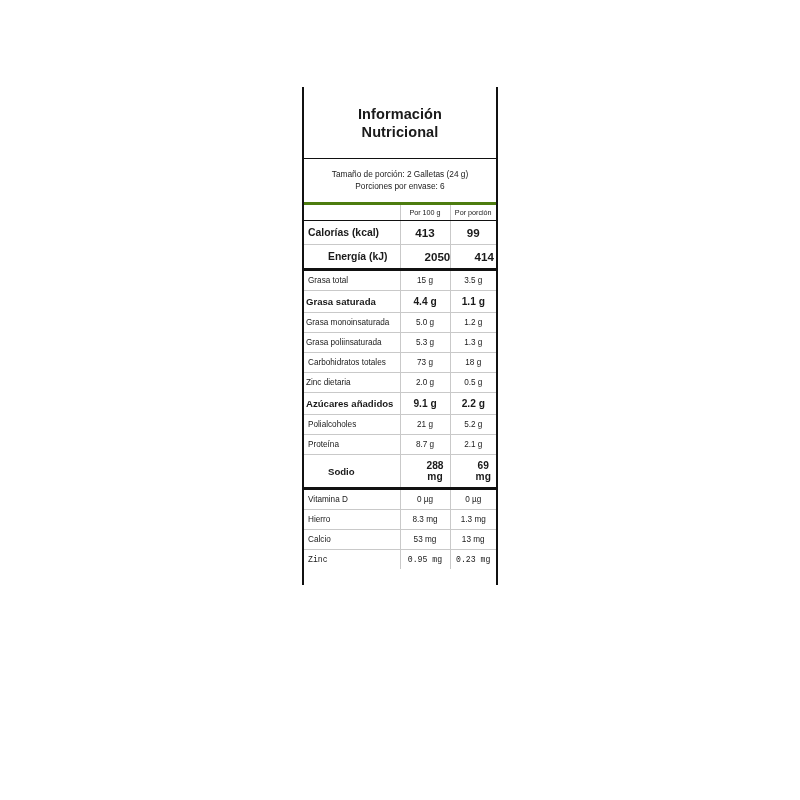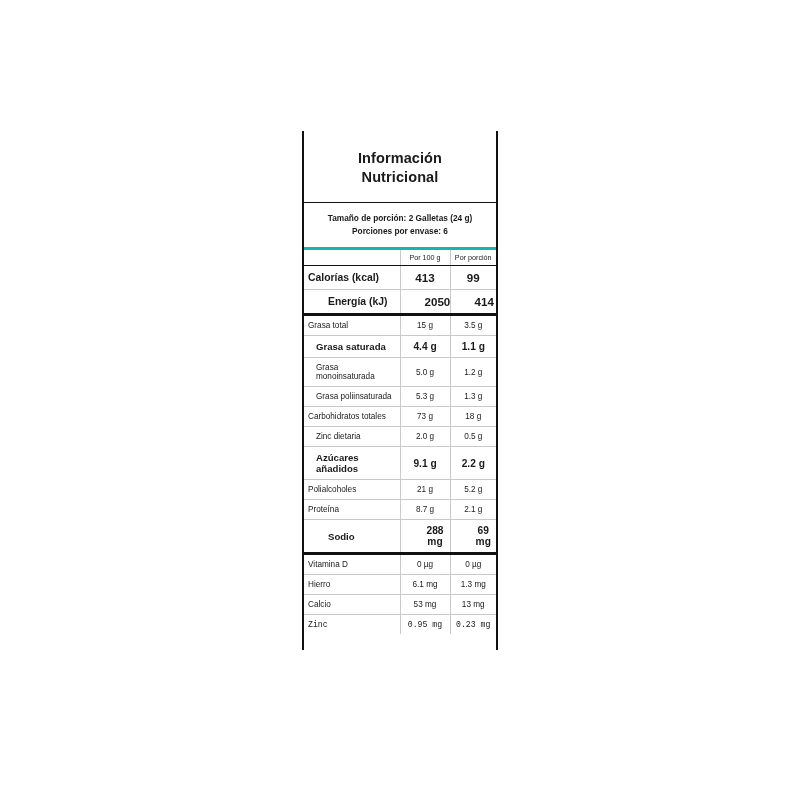--- a/index.html
+++ b/index.html
@@ -12,21 +12,21 @@
     height: 800px;
     font-family: "Liberation Sans", sans-serif;
     color: #1a1a1a;
     position: relative;
     overflow: hidden;
   }
   .page {
     width: 800px;
     height: 650px;
     display: flex;
-    align-items: flex-end;
+    align-items: center;
     justify-content: center;
   }
   .panel {
     width: 196px;
     margin-top: 22px;
     background: #ffffff;
     border-left: 2px solid #111111;
     border-right: 2px solid #111111;
     box-sizing: border-box;
   }
@@ -37,22 +37,21 @@
   }
   .title-line {
     font-size: 14.5px;
     font-weight: bold;
     line-height: 1.28;
     letter-spacing: 0.1px;
   }
   .serving-block {
     padding: 9px 8px 10px 8px;
     text-align: center;
-    border-bottom: 3px solid #14b8a6;
-    font-weight: bold;
+    border-bottom: 3px solid #4d7c0f;
   }
   .serving-line {
     font-size: 8.3px;
     line-height: 1.5;
     color: #1a1a1a;
   }
   table.nf {
     width: 100%;
     border-collapse: collapse;
     table-layout: fixed;
@@ -99,21 +98,21 @@
     font-weight: bold;
   }
   tr.big td.lbl {
     font-size: 10.4px;
     font-weight: bold;
   }
   tr.big td.val {
     font-size: 11.6px;
     font-weight: bold;
   }
-  tr.indent td.lbl { padding-left: 12px; }
+  tr.indent td.lbl { padding-left: 2px; }
 
   
   tr.thick-bottom td { border-bottom: 3px solid #111111; padding-left: 24px; }
   tr.hair-top td { border-top: 1px solid #111111; }
   tr.last td { border-bottom: none; font-family: Liberation Mono, monospace; }
 
   .panel-bottom {
     height: 16px;
     border-top: none;
   }
@@ -223,21 +222,21 @@
 
 
         <tr>
           <td class="lbl">Vitamina D</td>
           <td class="val">0 µg</td>
           <td class="val">0 µg</td>
         </tr>
 
         <tr>
           <td class="lbl">Hierro</td>
-          <td class="val">6.1 mg</td>
+          <td class="val">8.3 mg</td>
           <td class="val">1.3 mg</td>
         </tr>
 
         <tr>
           <td class="lbl">Calcio</td>
           <td class="val">53 mg</td>
           <td class="val">13 mg</td>
         </tr>
 
         <tr class="last">

